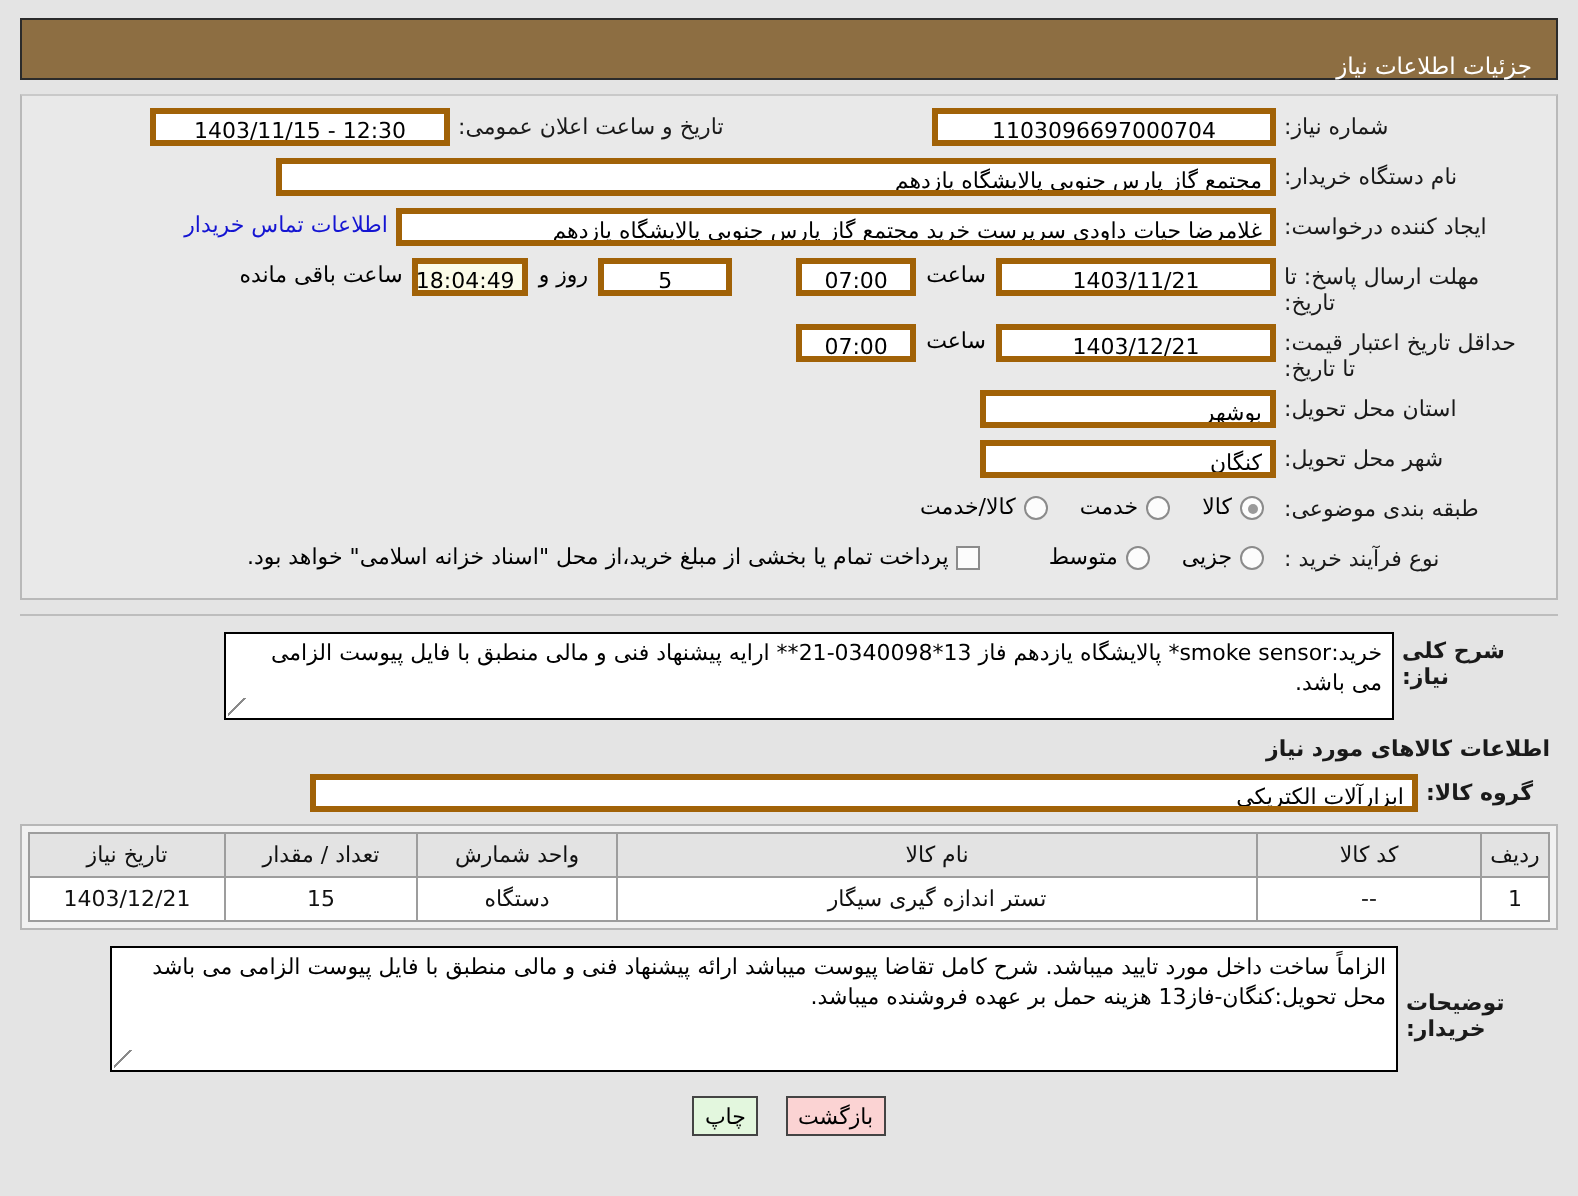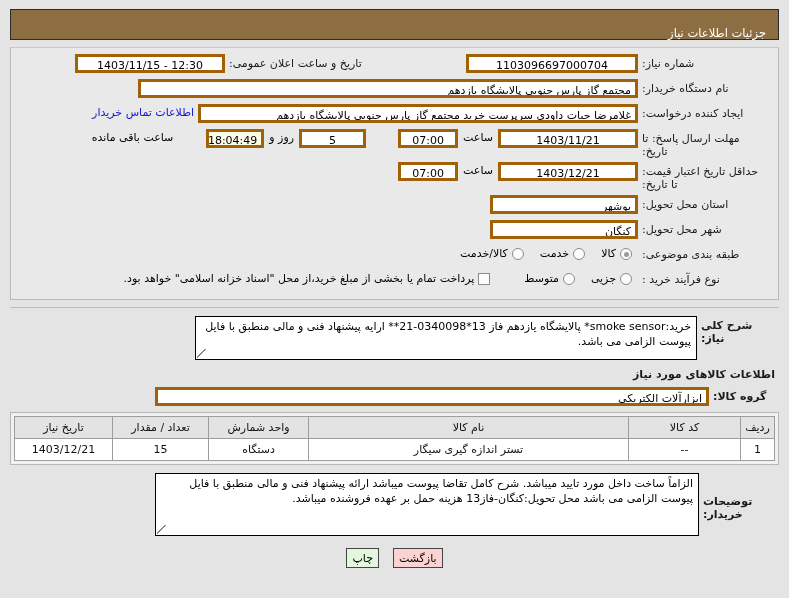--- a/index.html
+++ b/index.html
@@ -246,21 +246,21 @@
     </div>
 
     <div class="row">
       <div class="lbl w1">مهلت ارسال پاسخ: تا تاریخ:</div>
       <div class="fld" style="width:140px;">1403/11/21</div>
       <div class="inline-txt">ساعت</div>
       <div class="fld" style="width:60px;">07:00</div>
       <div style="width:32px;"></div>
       <div class="fld" style="width:67px;">5</div>
       <div class="inline-txt">روز و</div>
-      <div class="fld cream" style="width:58px;margin-left:28px;">18:04:49</div>
+      <div class="fld cream" style="width:58px;">18:04:49</div>
       <div class="inline-txt">ساعت باقی مانده</div>
     </div>
 
     <div class="row">
       <div class="lbl w1">حداقل تاریخ اعتبار قیمت: تا تاریخ:</div>
       <div class="fld" style="width:140px;">1403/12/21</div>
       <div class="inline-txt">ساعت</div>
       <div class="fld" style="width:60px;">07:00</div>
     </div>
 
@@ -294,21 +294,21 @@
       <span class="chk"></span>
       <span class="opt-lbl">پرداخت تمام یا بخشی از مبلغ خرید،از محل "اسناد خزانه اسلامی" خواهد بود.</span>
     </div>
 
   </div>
 
   <hr class="sep" style="margin:7px 10px 0 10px;">
 
   <div style="margin:8px 10px 0 10px;" class="row">
     <div class="lbl b" style="width:82px;">شرح کلی نیاز:</div>
-    <div class="ta" style="width:502px;height:44px;">خرید:smoke sensor* پالایشگاه یازدهم فاز 13*0340098-21** ارایه پیشنهاد فنی و مالی منطبق با فایل پیوست الزامی می باشد.</div>
+    <div class="ta" style="width:585px;height:44px;">خرید:smoke sensor* پالایشگاه یازدهم فاز 13*0340098-21** ارایه پیشنهاد فنی و مالی منطبق با فایل پیوست الزامی می باشد.</div>
   </div>
 
   <div style="margin:0 10px;">
     <div class="section-head">اطلاعات کالاهای مورد نیاز</div>
 
     <div class="row">
       <div class="lbl b" style="width:70px;">گروه کالا:</div>
       <div class="fld right" style="width:554px;">ابزارآلات الکتریکی</div>
     </div>
 
@@ -333,21 +333,21 @@
             <td>15</td>
             <td>1403/12/21</td>
           </tr>
         </tbody>
       </table>
     </div>
   </div>
 
   <div style="margin:8px 10px 0 10px;" class="row">
     <div class="lbl b" style="width:80px;padding-top:22px;">توضیحات خریدار:</div>
-    <div class="ta" style="width:544px;height:63px;">الزاماً ساخت داخل مورد تایید میباشد. شرح کامل تقاضا پیوست میباشد ارائه پیشنهاد فنی و مالی منطبق با فایل پیوست الزامی می باشد محل تحویل:کنگان-فاز13 هزینه حمل بر عهده فروشنده میباشد.</div>
+    <div class="ta" style="width:644px;height:63px;">الزاماً ساخت داخل مورد تایید میباشد. شرح کامل تقاضا پیوست میباشد ارائه پیشنهاد فنی و مالی منطبق با فایل پیوست الزامی می باشد محل تحویل:کنگان-فاز13 هزینه حمل بر عهده فروشنده میباشد.</div>
   </div>
 
   <div class="btnbar">
     <div class="btn back">بازگشت</div>
     <div class="btn print">چاپ</div>
   </div>
 
 </div>
 
 </body></html>

